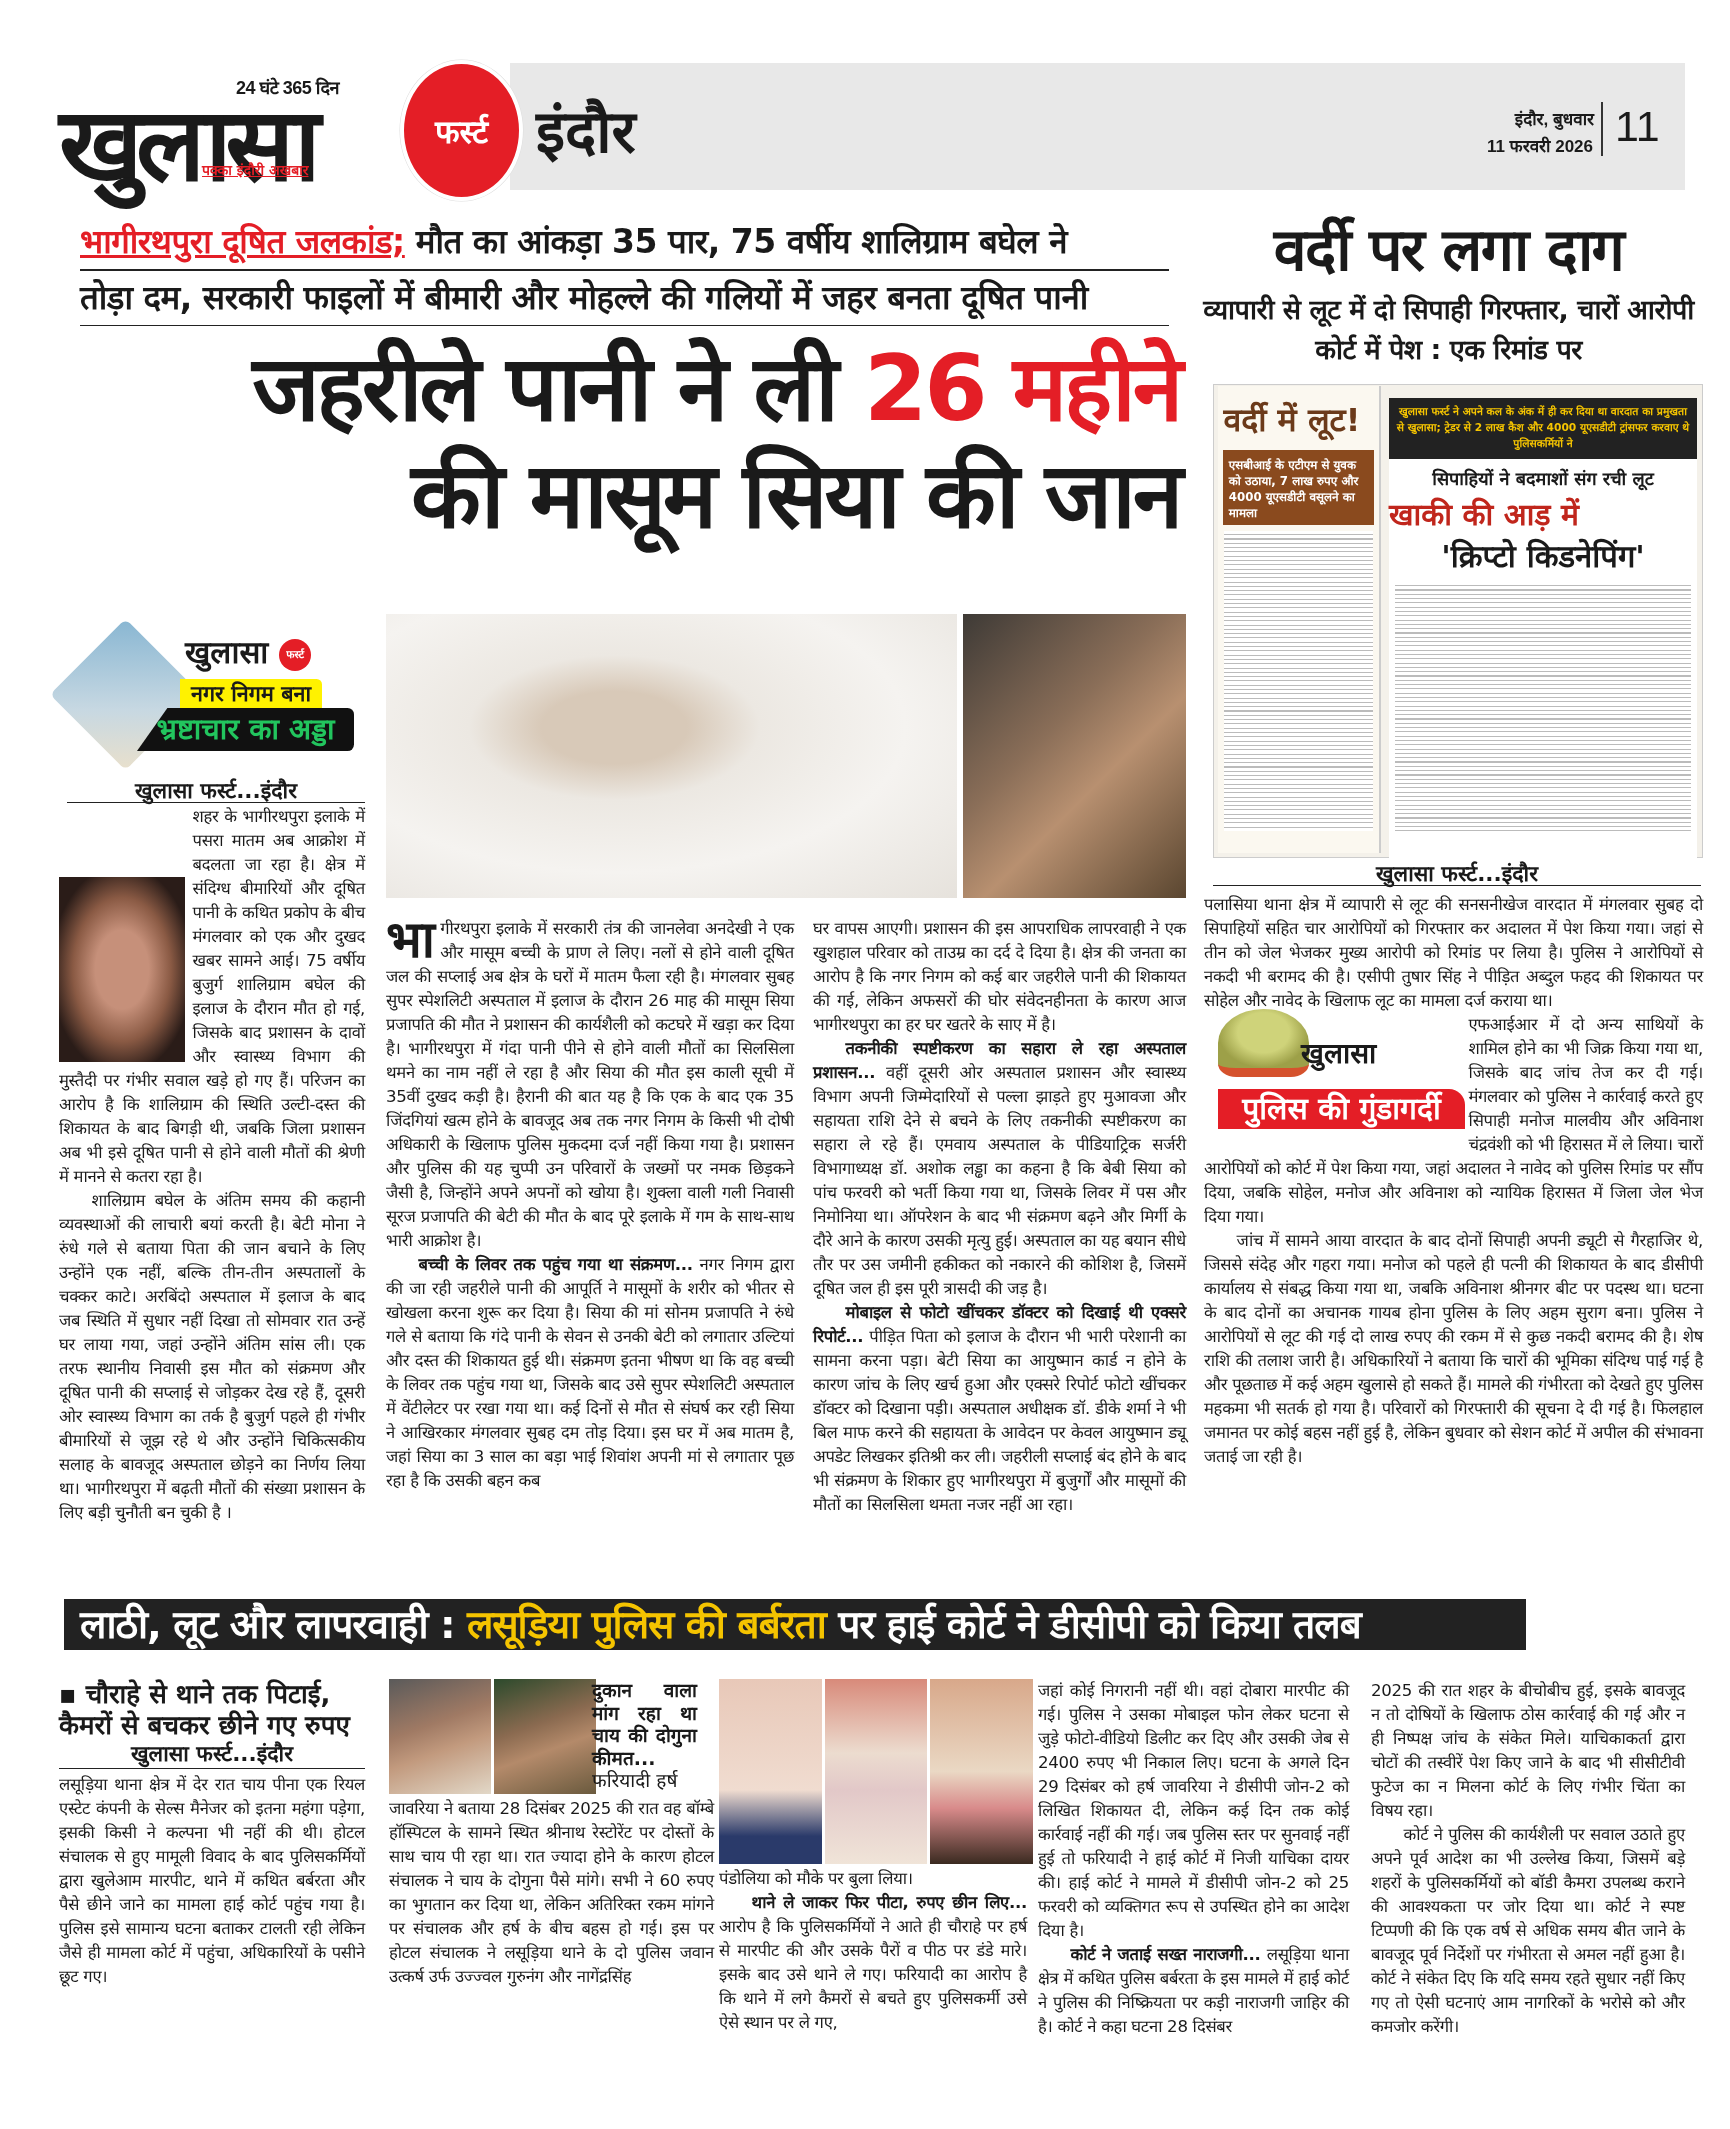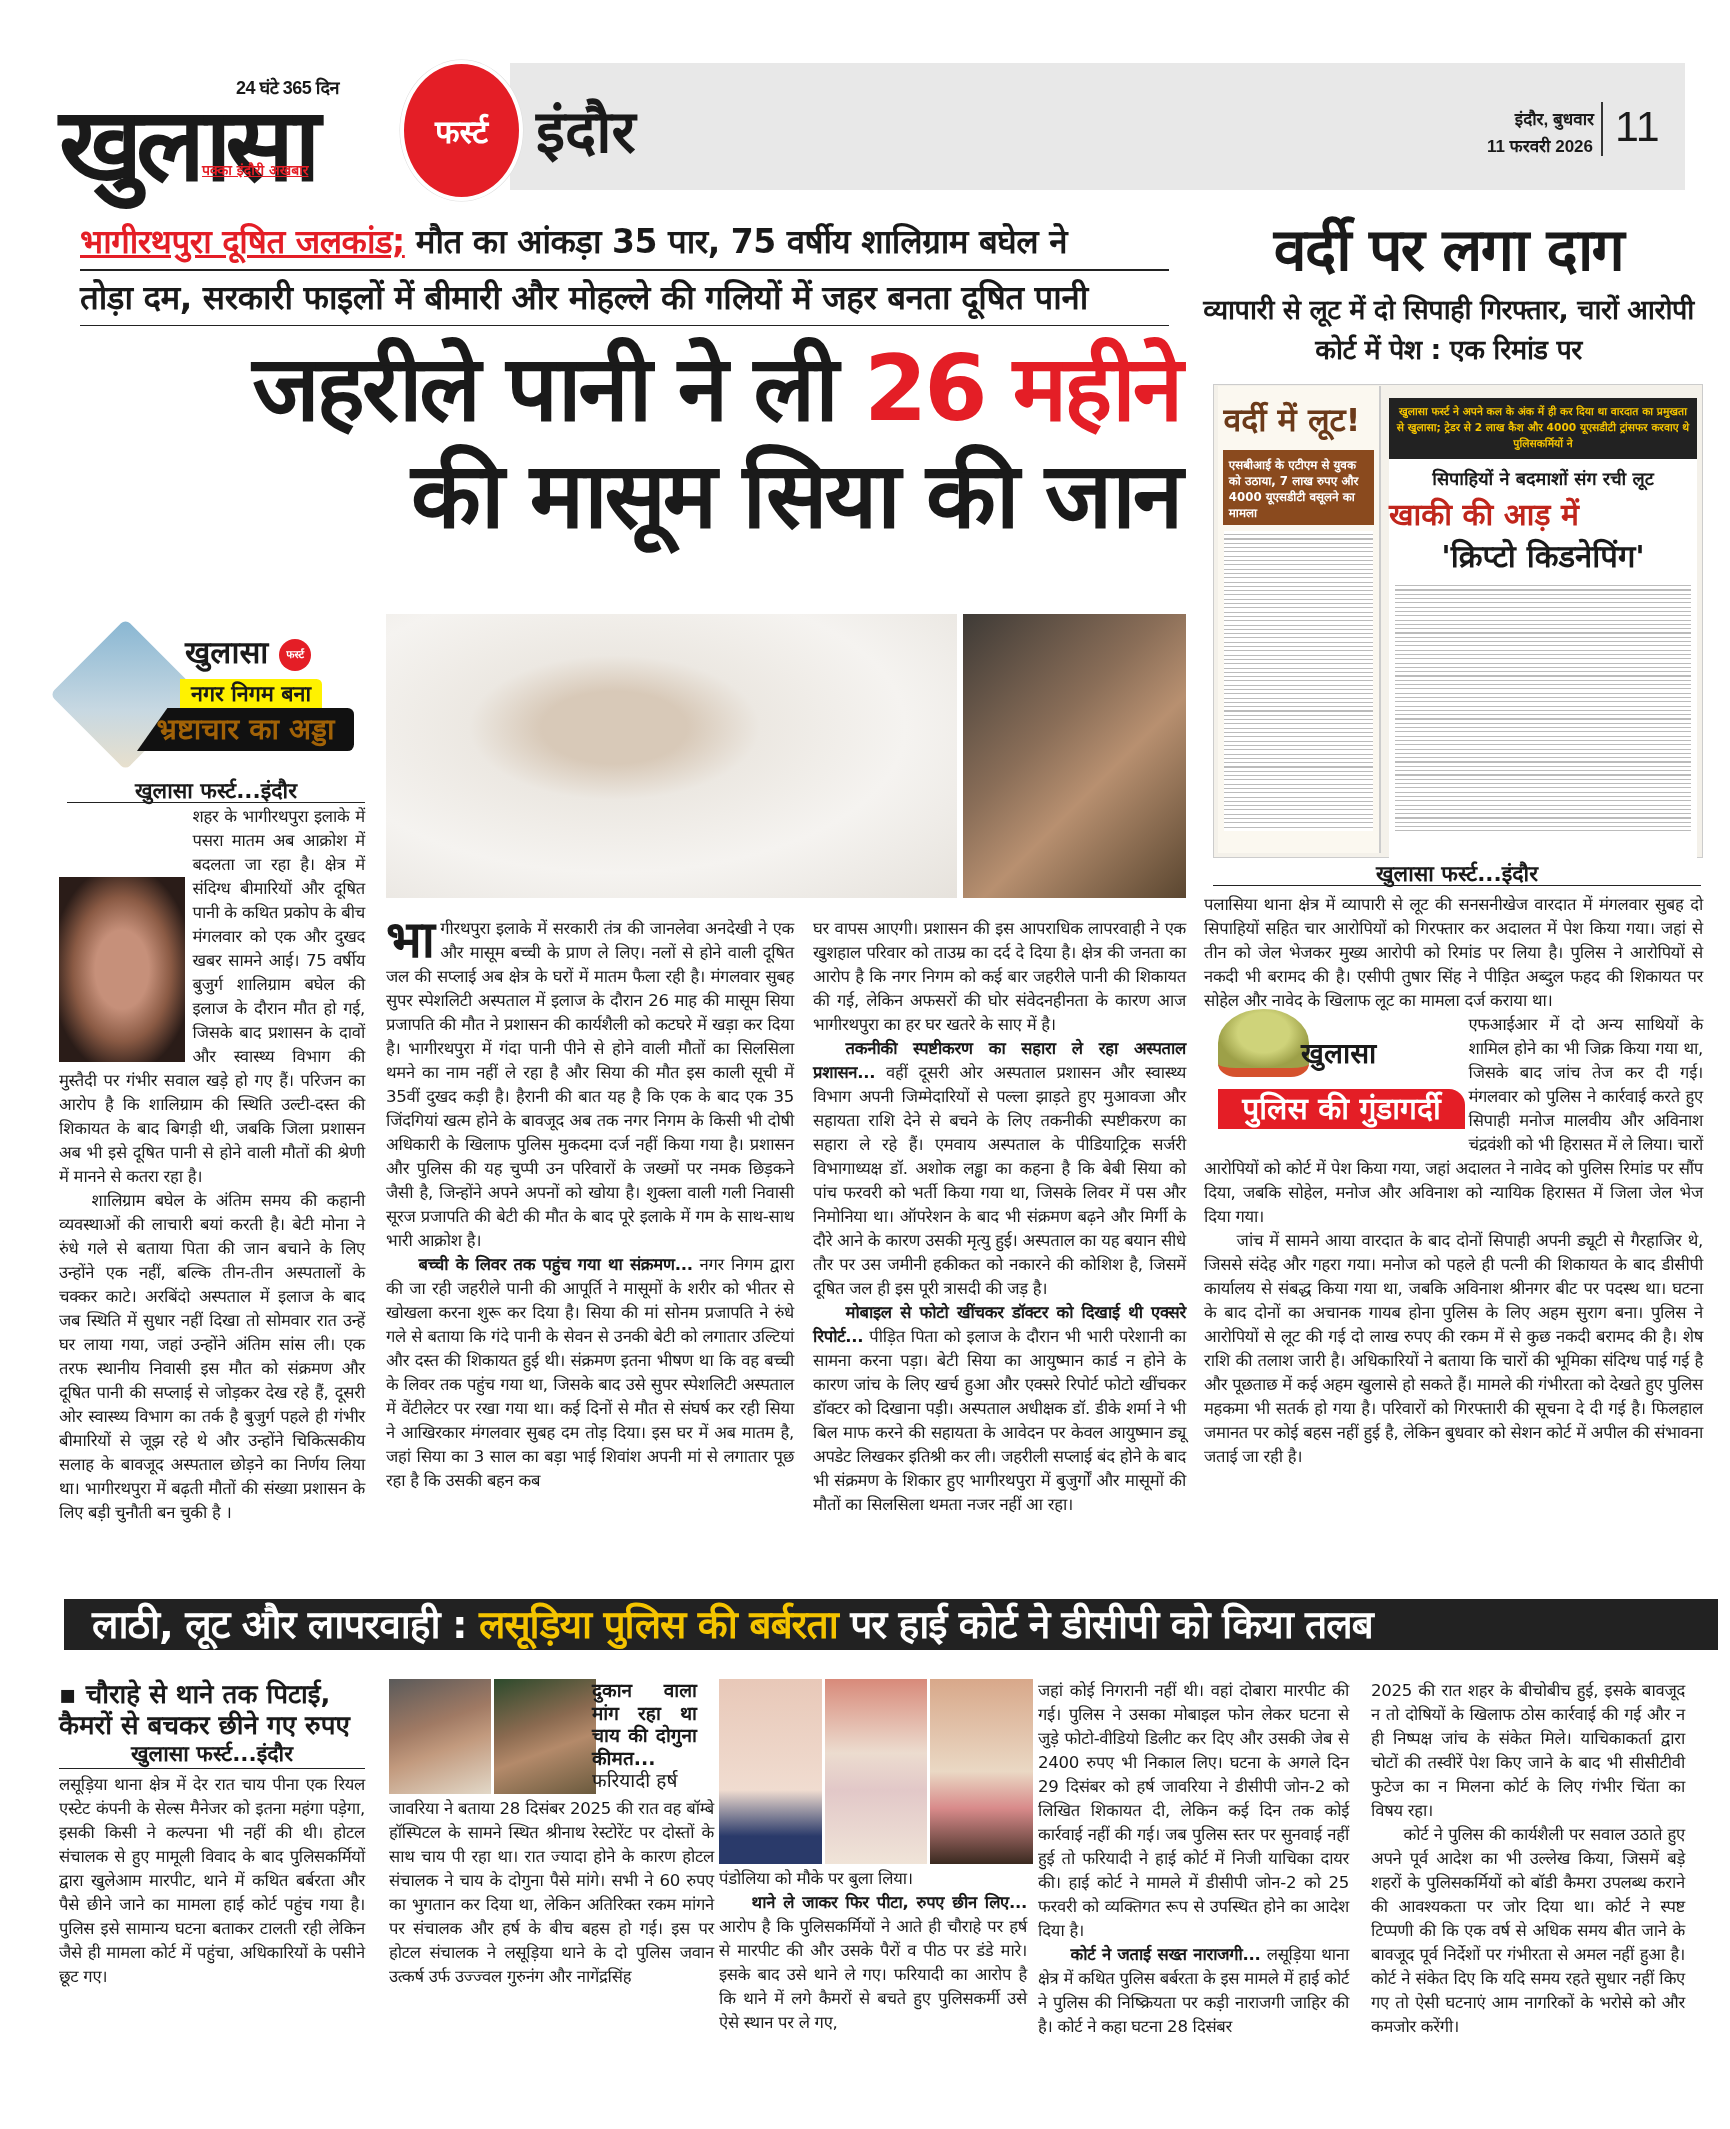--- a/index.html
+++ b/index.html
@@ -38,33 +38,33 @@
   .byline { font: bold 21.5px "DejaVu Sans", sans-serif; text-align:center; }
   
   .img { background: #ccc; overflow:hidden; }
   .img-snow { left: 386px; top: 614px; width: 571px; height: 284px; background: radial-gradient(ellipse at 40% 40%, #d8c9b8 0 15%, #ece8e2 30%, #f5f3f0 60%, #e6e2dc 100%); }
   .img-father { left: 963px; top: 614px; width: 223px; height: 284px; background: linear-gradient(135deg, #3e3a36, #8a6e58 40%, #b89070 60%, #5a4630); }
   .img-man1 { left: 64px; top: 901px; width: 126px; height: 185px; background: radial-gradient(ellipse at 50% 50%, #c6907a 0 30%, #8a5a44 55%, #2a1c18 80%); }
   .diamond { left: 72px; top: 641px; width: 107px; height: 107px; transform: rotate(45deg); background: linear-gradient(135deg,#88b6d2,#c7d8e2 60%,#e9e0cc); border-radius: 6.4px; }
   .ng-logo { left: 185px; top: 630px; font: bold 31px "DejaVu Sans", sans-serif; }
   .ng-logo .c { display:inline-block; background:#e41e26; color:#fff; border-radius:50%; width:32px; height:32px; font-size:10.7px; text-align:center; line-height:32px; vertical-align: middle; }
   .ng-yellow { left: 180px; top: 679px; width: 142px; height: 29.5px; background:#fff200; font: bold 21.5px "DejaVu Sans", sans-serif; text-align:center; line-height:29.5px; border-radius: 0 5.4px 0 0; }
-  .ng-black { left: 137px; top: 708px; width: 217px; height: 43px; background:#111; color:#a16207; font: bold 29px "DejaVu Sans", sans-serif; text-align:center; line-height:43px; border-radius: 0 6.4px 6.4px 0; clip-path: polygon(14% 0,100% 0,100% 100%,0 100%); }
+  .ng-black { left: 137px; top: 708px; width: 217px; height: 43px; background:#111; color:#22c55e; font: bold 29px "DejaVu Sans", sans-serif; text-align:center; line-height:43px; border-radius: 0 6.4px 6.4px 0; clip-path: polygon(14% 0,100% 0,100% 100%,0 100%); }
   .body { font: 16.6px "DejaVu Sans", sans-serif; line-height: 24px; text-align: justify; letter-spacing: -0.3px; }
   .body b { font-weight: bold; }
   .col1 { left: 59px; top: 805px; width: 306px; }
   .col2 { left: 386px; top: 917px; width: 408px; }
   .col3 { left: 813px; top: 917px; width: 373px; }
   .col4 { left: 1204px; top: 893px; width: 499px; }
   .dropcap { float:left; font: bold 51px "DejaVu Serif", serif; line-height: 45px; margin-right: 5.4px; }
   .cap { left: 1218px; top: 1009px; width: 91px; height: 59px; background: radial-gradient(ellipse at 50% 40%, #cfd37a 0 40%, #9da048 70%); border-radius: 50% 50% 20% 20%; border-bottom: 9.7px solid #d5522d; }
   .pk-logo { left: 1301px; top: 1033px; font: bold 28px "DejaVu Sans", sans-serif; }
   .pk-red { left: 1218px; top: 1089px; width: 247px; height: 40px; background: #e41e26; color:#fff; font: bold 30px "DejaVu Sans", sans-serif; text-align:center; line-height:40px; border-radius: 0 16px 0 0; }
   
-  .bottom-banner { left: 64px; top: 1599px; width: 1654px; height: 51px; background: #222; color:#fff; font: bold 39px "DejaVu Sans", sans-serif; line-height: 51px; padding-left: 28px; letter-spacing:-1.1px; box-sizing:border-box; white-space:nowrap; }
+  .bottom-banner { left: 64px; top: 1599px; width: 1462px; height: 51px; background: #222; color:#fff; font: bold 39px "DejaVu Sans", sans-serif; line-height: 51px; padding-left: 16px; letter-spacing:-1.1px; box-sizing:border-box; white-space:nowrap; }
   .bottom-banner .y { color: #f5c400; }
   .bh-head { left: 59px; top: 1679px; width: 306px; font: bold 26px "DejaVu Sans", sans-serif; line-height: 31px; }
   .bh-by { left: 59px; top: 1738px; width: 306px; text-align:center; }
   .img-p1 { left: 389px; top: 1679px; width: 102px; height: 115px; background: linear-gradient(160deg,#5a5a5a,#a07a64 40%,#c29a7e 60%,#e2d8c8); }
   .img-p2 { left: 494px; top: 1679px; width: 102px; height: 115px; background: linear-gradient(160deg,#2c4a2c,#8a6a50 40%,#b48a6a 60%,#6a5a3e); }
   .side-head { left: 592px; top: 1679px; width: 105px; font: bold 19px "DejaVu Sans", sans-serif; line-height: 22.5px; text-align: justify; }
   .col-b1 { left: 59px; top: 1773px; width: 306px; }
   .col-b2 { left: 389px; top: 1773px; width: 325px; }
   .img-legs { left: 719px; top: 1679px; width: 314px; height: 185px; display:flex; gap: 3.2px; }
   .img-legs div { flex:1; }

